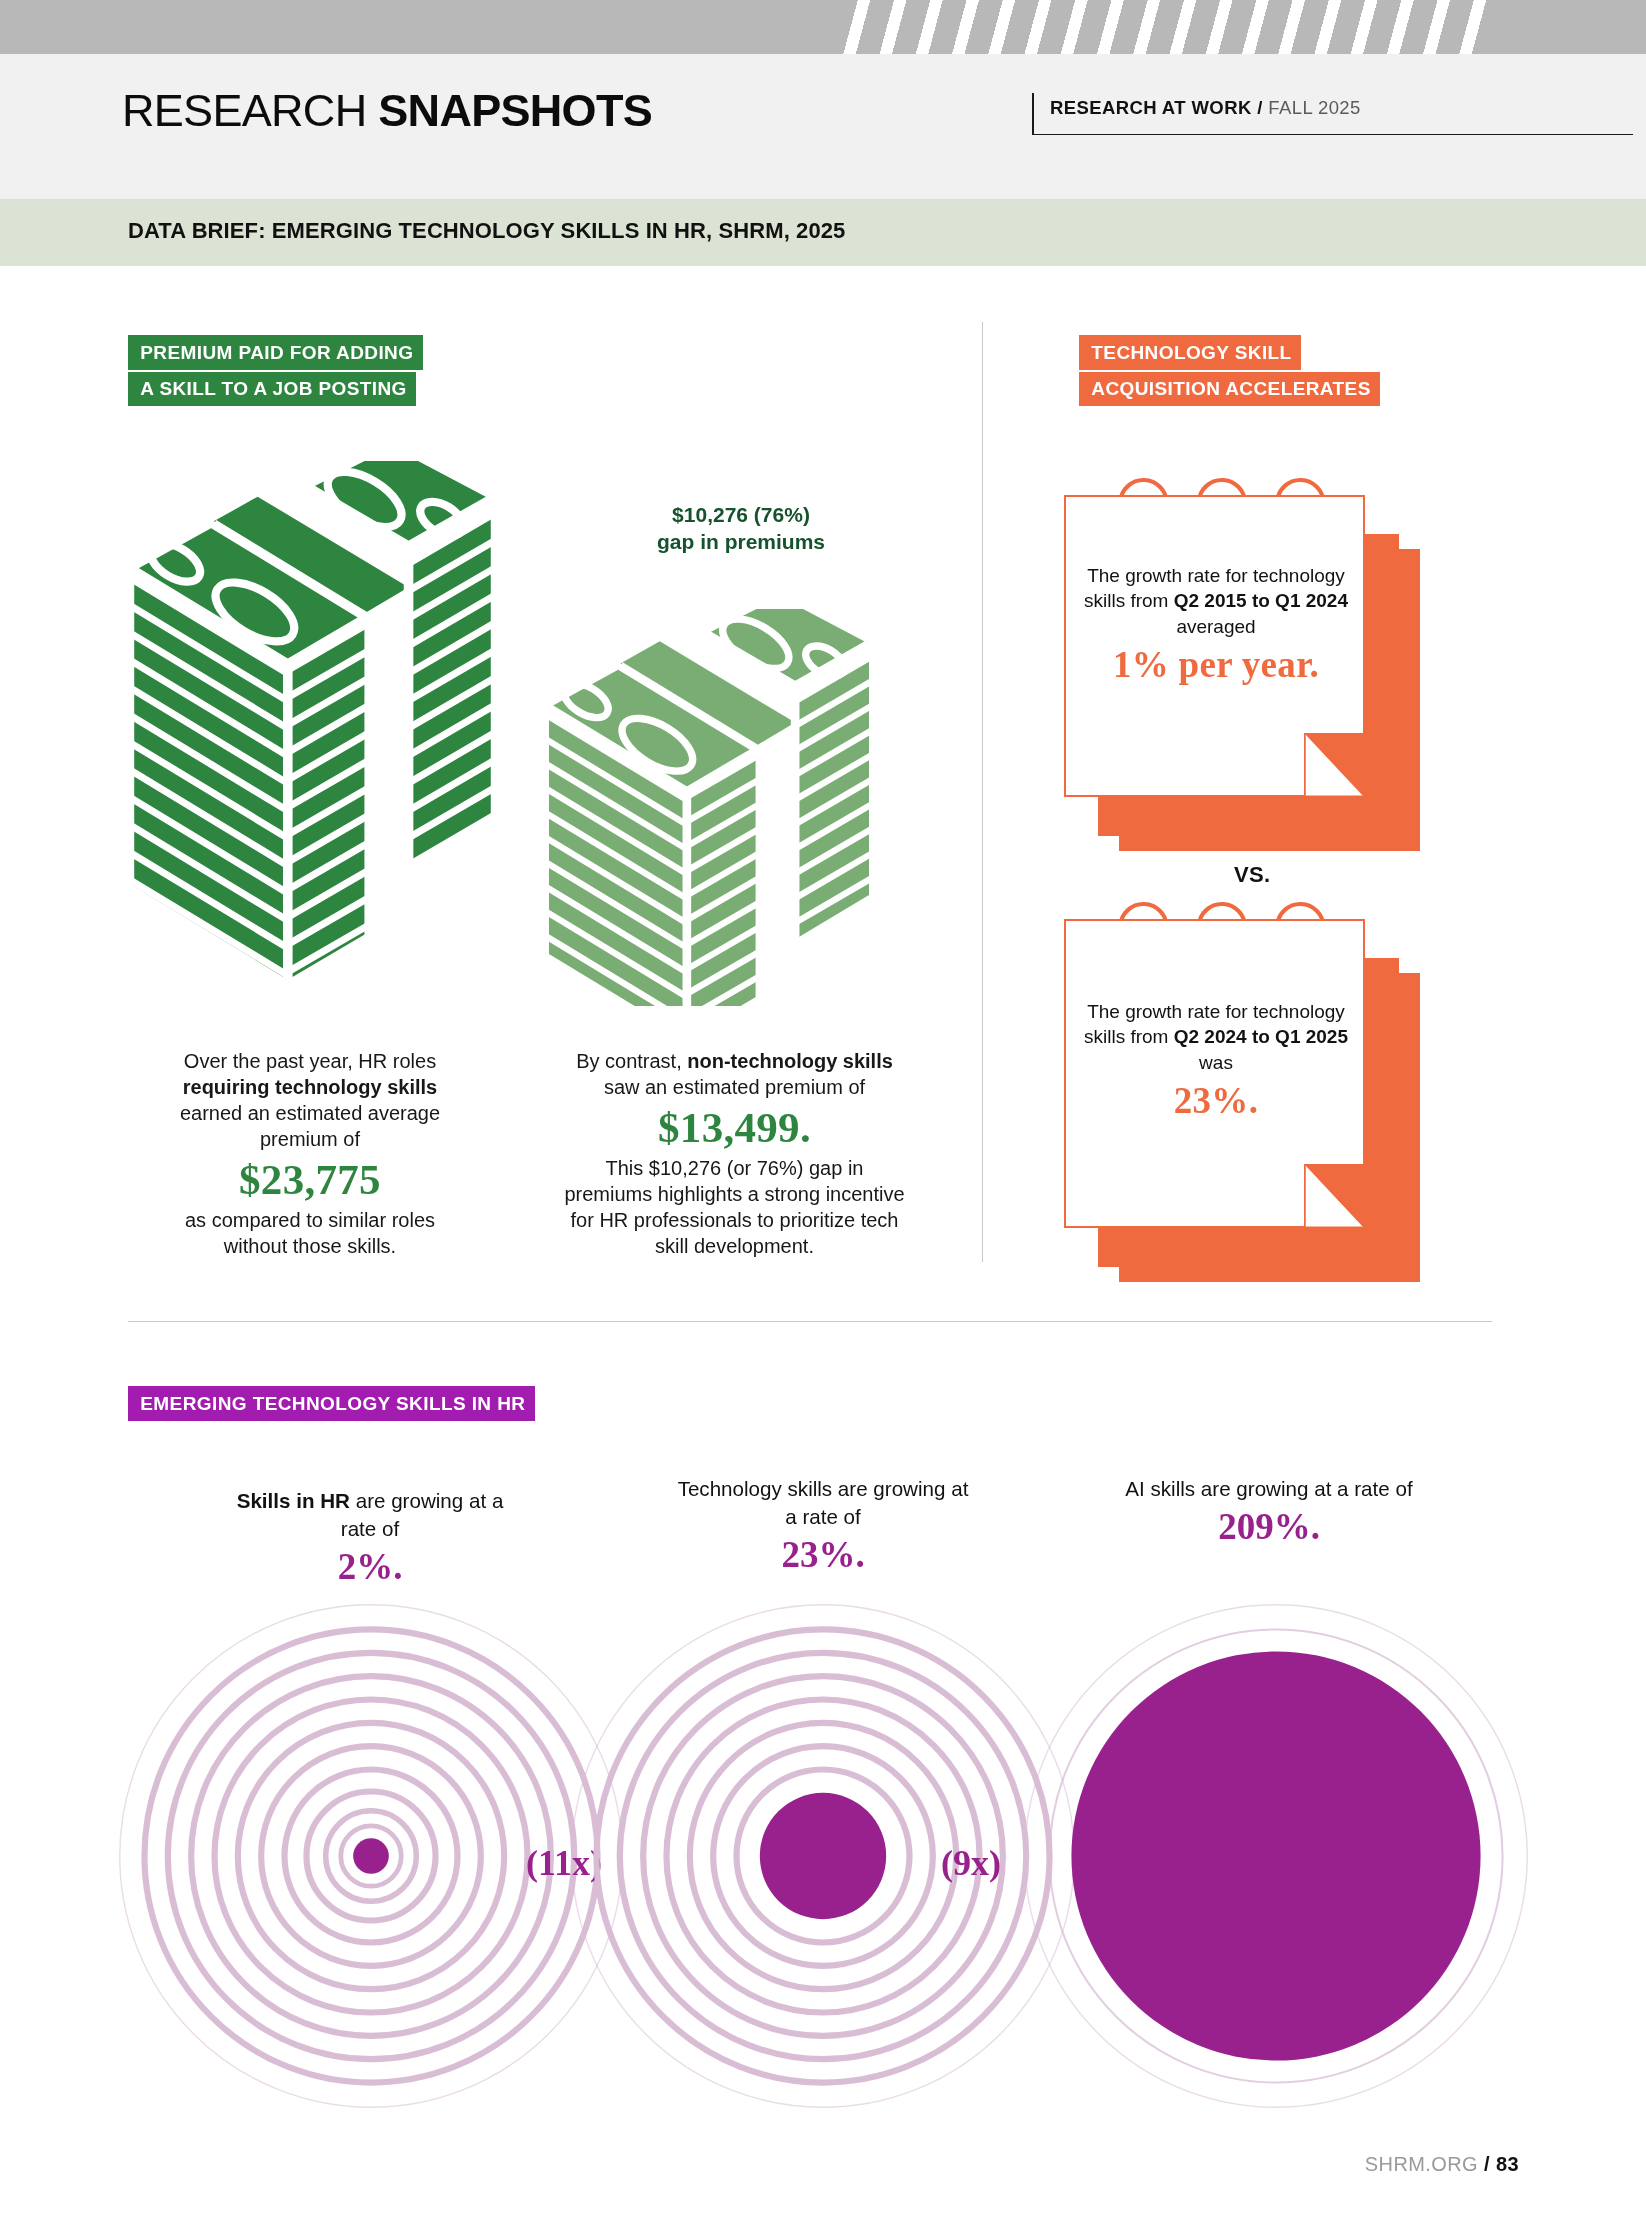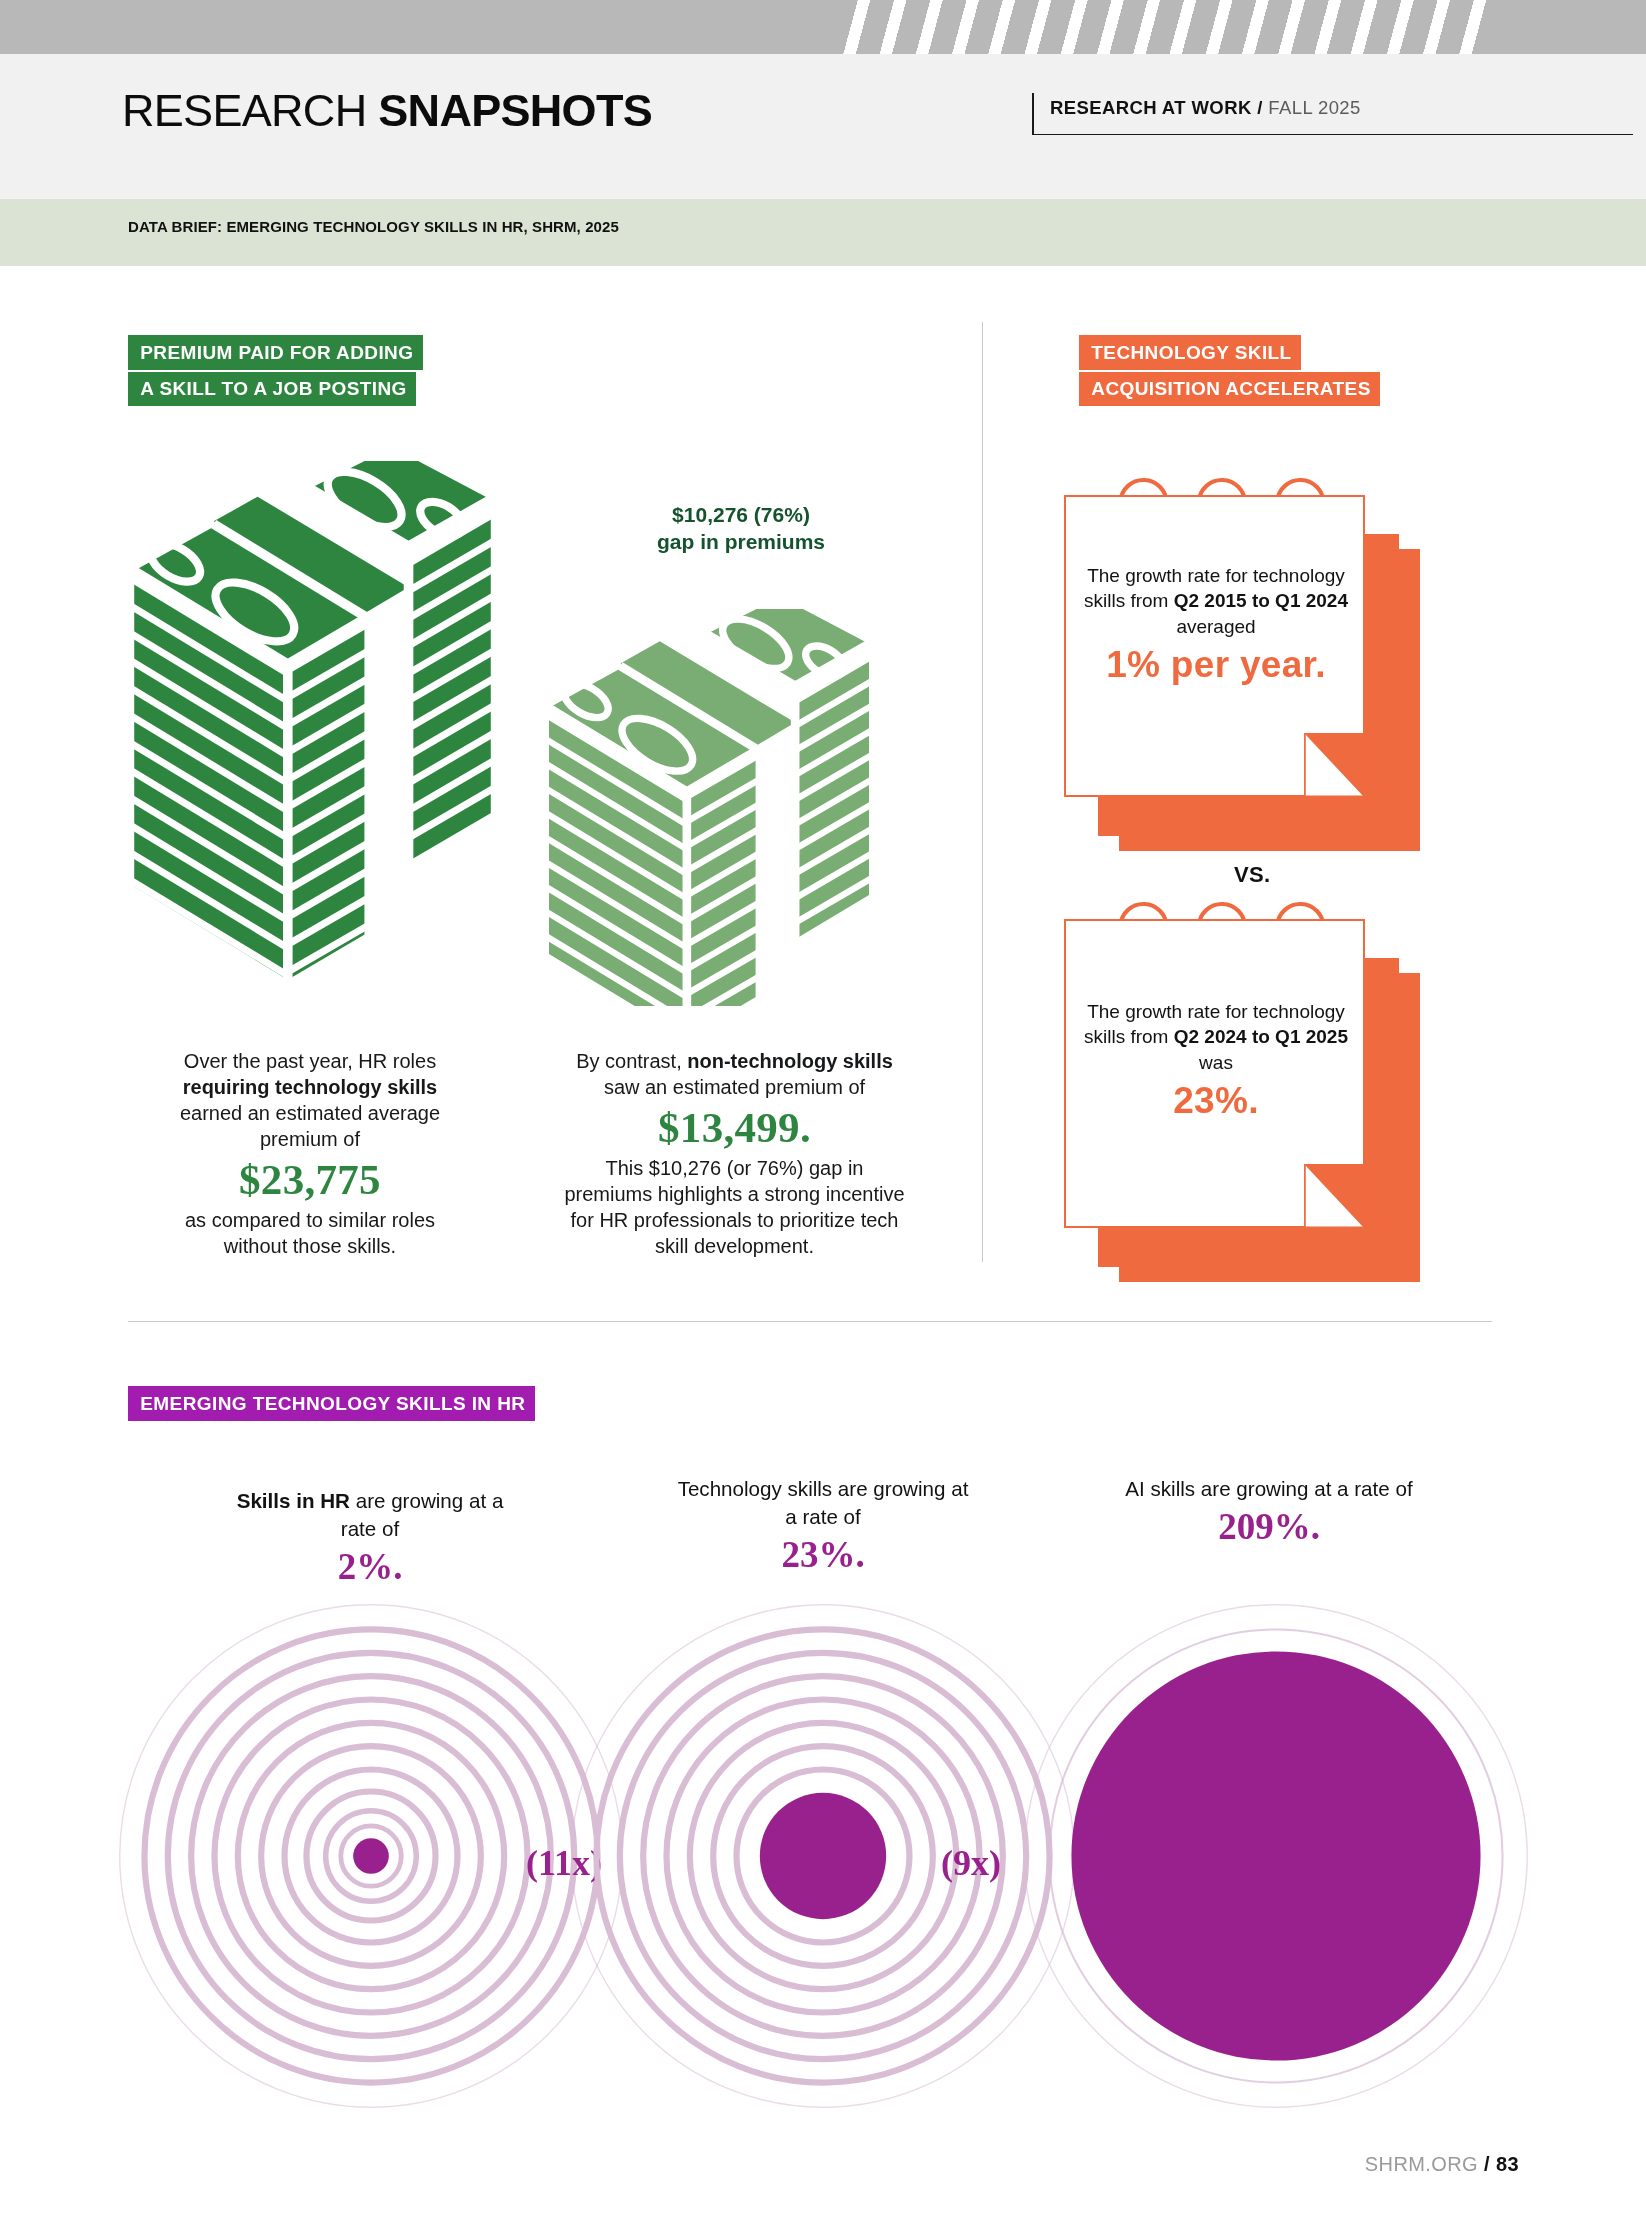--- a/index.html
+++ b/index.html
@@ -20,21 +20,21 @@
     font-weight:400;font-stretch:condensed;white-space:nowrap;}
   .hdr-title b{font-weight:800;}
   .hdr-kicker-wrap{position:absolute;left:1032px;top:93px;width:601px;height:49px;}
   .hdr-kicker-vline{position:absolute;left:0;top:0;width:2.1px;height:41px;background:#1a1a1a;}
   .hdr-kicker-hline{position:absolute;left:0;top:41px;width:601px;height:1.4px;background:#1a1a1a;}
   .hdr-kicker{position:absolute;left:18px;top:4.1px;font-size:18.5px;letter-spacing:0.4px;white-space:nowrap;}
   .hdr-kicker .k1{font-weight:800;color:#111;}
   .hdr-kicker .k2{font-weight:400;color:#5b5b5b;}
 
   .brief-band{position:absolute;left:0;top:199px;width:1647px;height:67px;background:#dbe4d4;}
-  .brief-text{position:absolute;left:128px;top:218px;font-size:15px;font-weight:800;color:#111;letter-spacing:0.1px;}
+  .brief-text{position:absolute;left:128px;top:218px;font-size:22px;font-weight:800;color:#111;letter-spacing:0.1px;}
 
   
   .tag{display:inline-block;color:#fff;font-weight:800;letter-spacing:0.4px;line-height:1;
        padding:7.5px 9.6px 8.2px 12.3px;font-size:19px;}
   .tag-green{background:#2e8540;}
   .tag-orange{background:#f06a3f;}
   .tag-purple{background:#a21caf;text-align:center;}
   .tagstack{position:absolute;}
   .tagstack .tag{margin-bottom:2px;}
 
@@ -52,21 +52,21 @@
     color:#2e8540;font-size:43px;line-height:1.12;letter-spacing:0.3px;padding:4.1px 0 2.7px;}
   .gaplabel{position:absolute;text-align:center;font-size:21px;font-weight:800;line-height:1.3;color:#14532d;}
 
   
   .pad{position:absolute;}
   .pad .sh2{position:absolute;background:#f06a3f;}
   .pad .sh1{position:absolute;background:#f06a3f;}
   .pad .sheet{position:absolute;background:#fff;border:2.7px solid #f06a3f;box-sizing:border-box;}
   .pad .ptext{position:absolute;text-align:center;font-size:19px;line-height:1.33;color:#121212;}
   .pad .ptext b{font-weight:800;}
-  .pad .pbig{display:block;font-family:Liberation Sans, sans-serif;font-weight:700;color:#f06a3f;
+  .pad .pbig{display:block;font-family:Liberation Serif, serif;font-weight:700;color:#f06a3f;
     font-size:37px;line-height:1.15;letter-spacing:0.3px;padding-top:5.5px;}
   .spiral{position:absolute;}
   .vs-label{position:absolute;font-size:22px;font-weight:800;color:#111;letter-spacing:0.3px;}
 
   
   .circgroup{position:absolute;}
   .clabel{position:absolute;text-align:center;font-size:20.6px;line-height:1.35;color:#121212;}
   .clabel b{font-weight:800;}
   .cbig{display:block;font-family:"Liberation Serif",serif;font-weight:700;color:#99218e;
     font-size:37px;line-height:1.2;padding-top:2.7px;}

